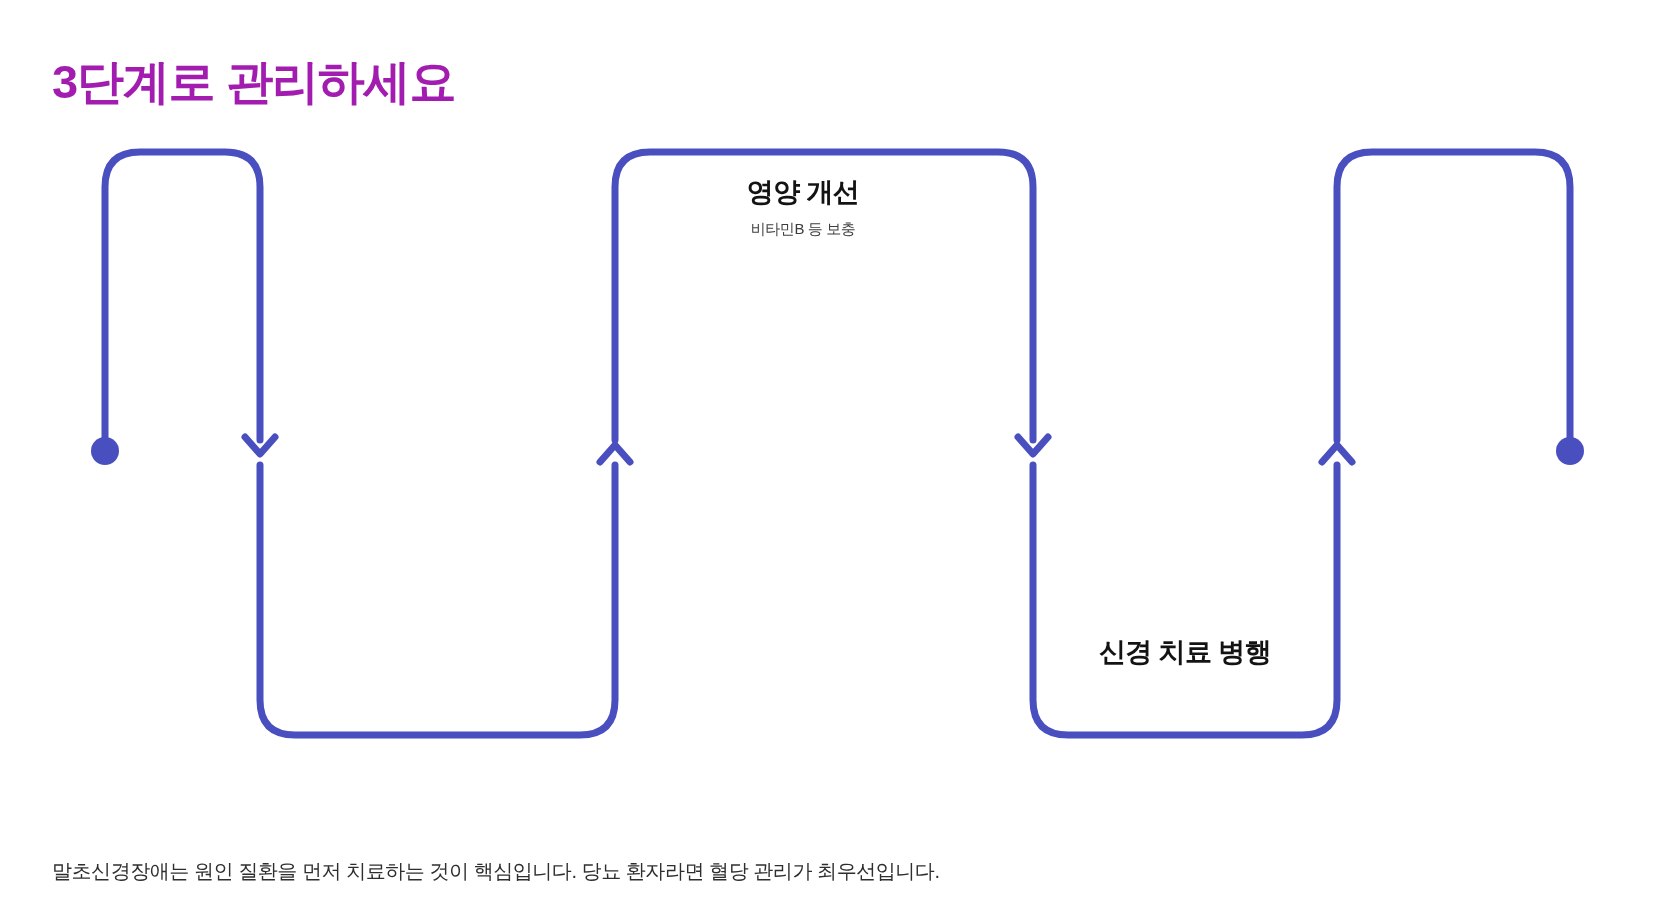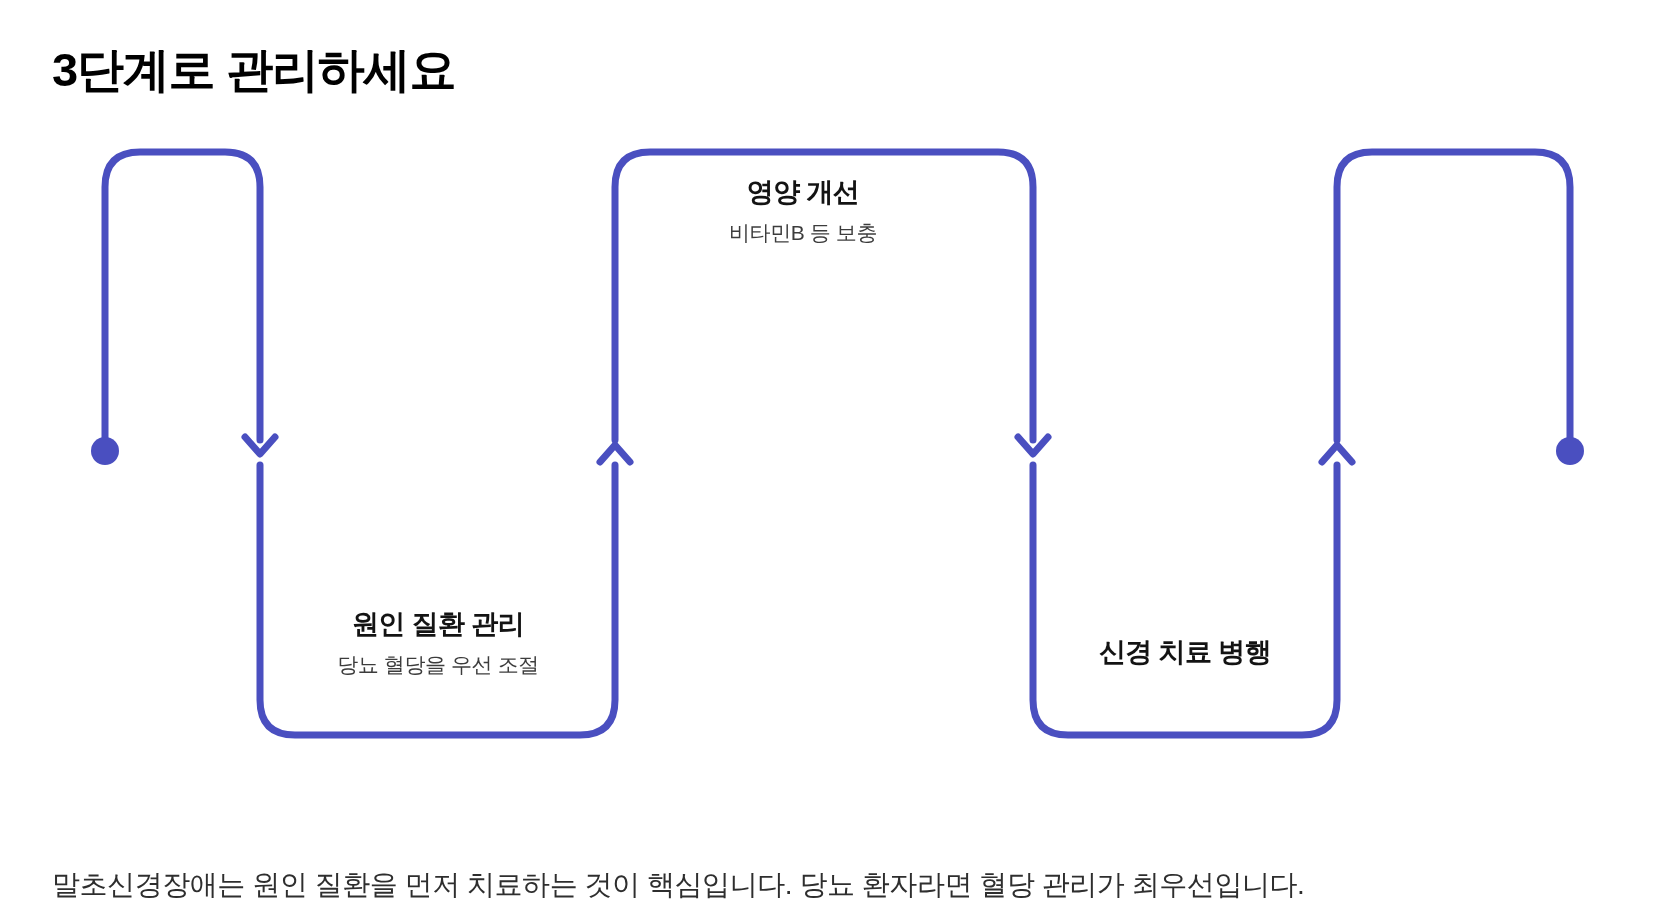--- a/index.html
+++ b/index.html
@@ -19,25 +19,25 @@
 
   .page {
     position: relative;
     width: 1660px;
     height: 911px;
   }
 
   .page-title {
     position: absolute;
     left: 52px;
-    top: 8px;
+    top: 20px;
     font-size: 47px;
     font-weight: 700;
     letter-spacing: -1.2px;
-    color: #000000;
+    color: #a21caf;
     white-space: nowrap;
   }
 
   .diagram-area {
     position: absolute;
     left: 0;
     top: 120px;
     width: 1660px;
     height: 660px;
   }
@@ -59,39 +59,39 @@
   }
   .node-title {
     font-size: 27px;
     font-weight: 700;
     color: #131313;
     letter-spacing: -0.6px;
     line-height: 1.25;
     white-space: nowrap;
   }
   .node-sub {
-    font-size: 21px;
+    font-size: 15px;
     font-weight: 400;
     color: #3c3c3c;
     letter-spacing: -0.4px;
     line-height: 1.3;
     margin-top: 9px;
     white-space: nowrap;
   }
 
   
   .node-step-1 { left: 228px; top: 488px; }   
   .node-step-2 { left: 593px; top: 56px;  }   
   .node-step-3 { left: 975px; top: 488px; margin-top: 28px; }   
 
   .caption {
     position: absolute;
     left: 52px;
     top: 838px;
-    font-size: 28px;
+    font-size: 20px;
     font-weight: 400;
     color: #2e2e2e;
     letter-spacing: -0.45px;
     white-space: nowrap;
   }
 </style>
 </head>
 <body>
 
 <div class="page">
@@ -121,24 +121,20 @@
 
       <circle cx="105" cy="331" r="14" fill="#4a4fc0"></circle>
       <circle cx="1570" cy="331" r="14" fill="#4a4fc0"></circle>
     </svg>
 
     <div class="node-label node-step-2">
       <div class="node-title">영양 개선</div>
       <div class="node-sub">비타민B 등 보충</div>
     </div>
 
-    <div class="node-label node-step-1">
-      <div class="node-title">원인 질환 관리</div>
-      <div class="node-sub">당뇨 혈당을 우선 조절</div>
-    </div>
 
     <div class="node-label node-step-3">
       <div class="node-title">신경 치료 병행</div>
     </div>
 
   </div>
 
   <p class="caption">말초신경장애는 원인 질환을 먼저 치료하는 것이 핵심입니다. 당뇨 환자라면 혈당 관리가 최우선입니다.</p>
 
 </div>

